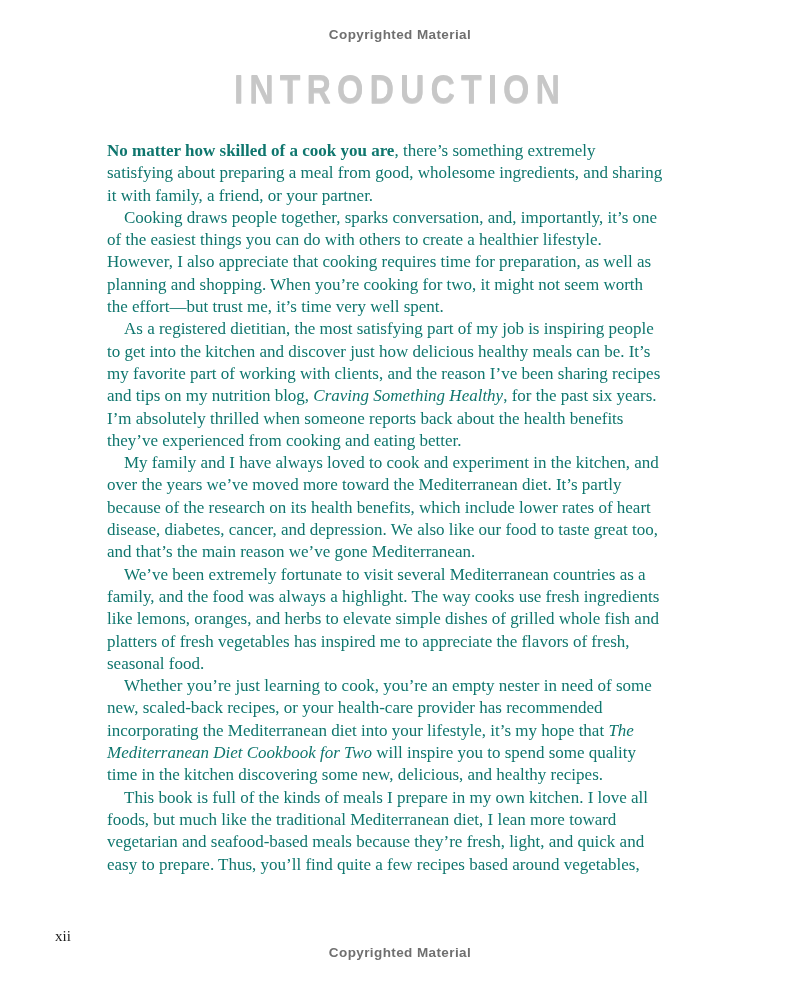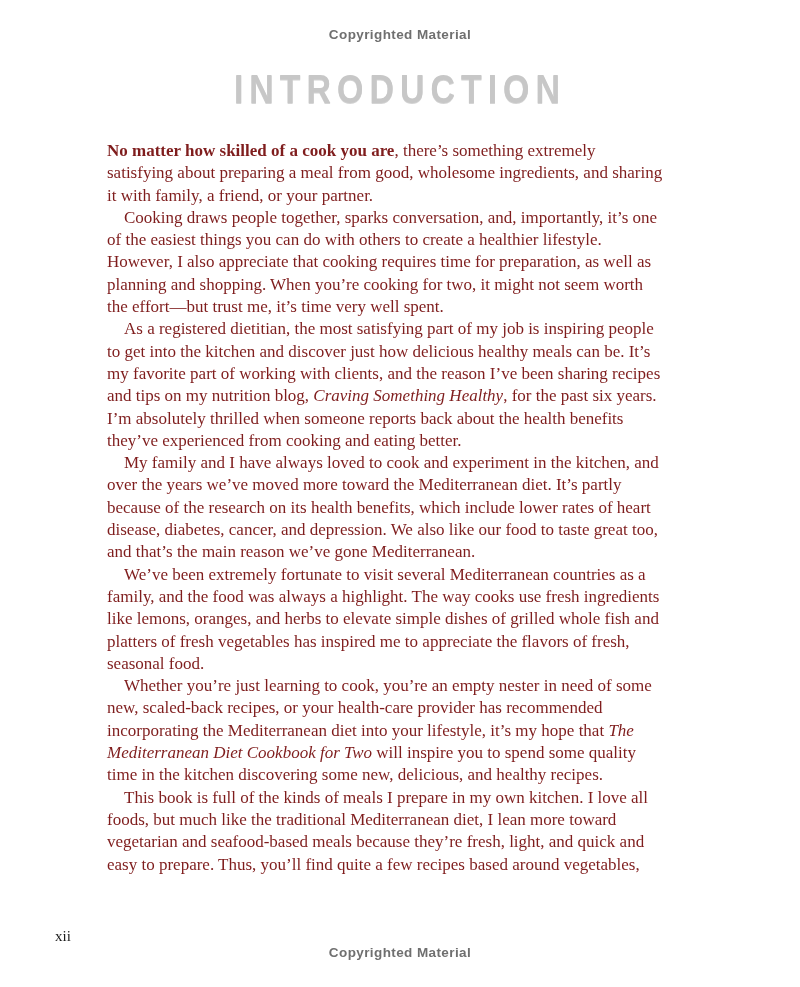--- a/index.html
+++ b/index.html
@@ -45,21 +45,21 @@
     transform-origin: 50% 50%;
     text-shadow: 0 1px 0 #d4d4d4;
   }
   .body-text {
     position: absolute;
     top: 140px;
     left: 107px;
     width: 556px;
     font-size: 17px;
     line-height: 22.3px;
-    color: #7f1d1d;
+    color: #0f766e;
     text-align: left;
   }
   .para {
     margin: 0;
     text-indent: 17px;
   }
   .para.first {
     text-indent: 0;
   }
   .para strong { font-weight: bold; }

